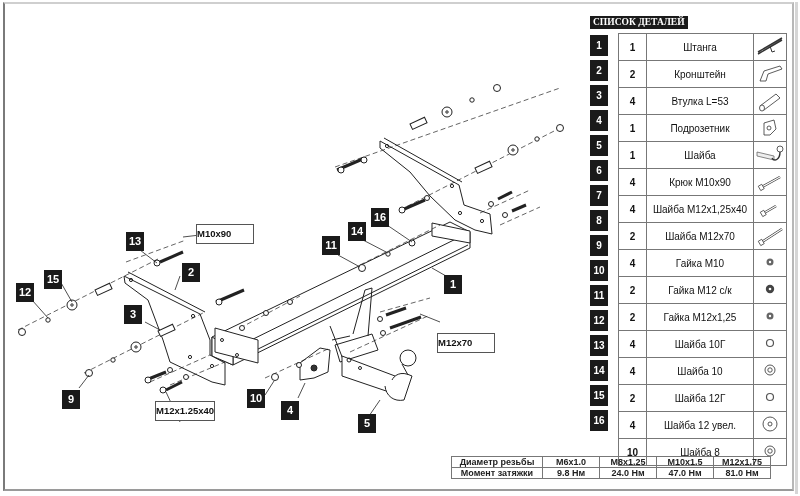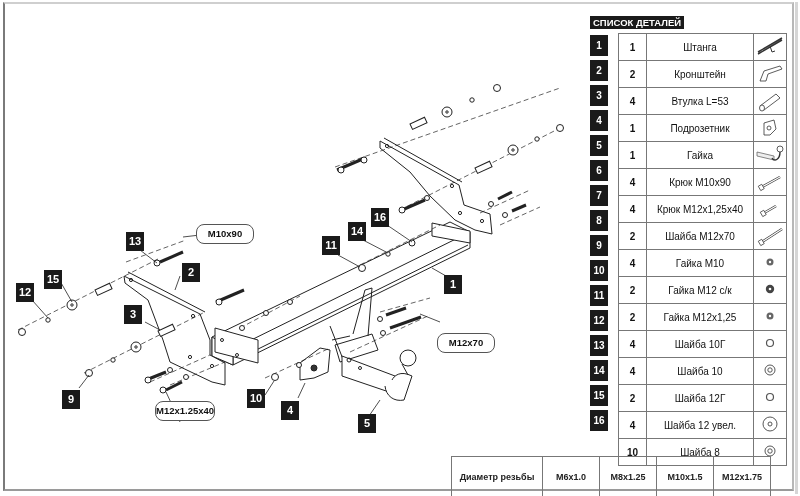--- a/index.html
+++ b/index.html
@@ -1,32 +1,32 @@
 <!DOCTYPE html>
 <html><head>
 <meta charset="utf-8">
 <style>
   html, body { margin:0; padding:0; background:#ffffff; }
   body { width:800px; height:496px; position:relative; overflow:hidden; font-family:"Liberation Sans", sans-serif; }
   .frame { position:absolute; left:3px; top:2px; width:791px; height:489px; border-left:2px solid #7a7a7a; border-top:2px solid #cfcfcf; border-bottom:2px solid #9a9a9a; border-right:2px solid #b8b8b8; box-sizing:border-box; }
   .frame-shadow { position:absolute; left:795px; top:2px; width:3px; height:492px; background:#d6d6d6; }
   svg.drawing { position:absolute; left:0; top:0; width:800px; height:496px; }
   .lbl-box { position:absolute; background:#1a1a1a; color:#fff; font-weight:bold; font-size:11px; text-align:center; line-height:19px; width:18px; height:19px; }
-  .callout { position:absolute; background:#fff; border:1px solid #555; border-radius:8px; font-family:"Liberation Sans Narrow","Liberation Sans", sans-serif; font-weight:bold; font-size:9.5px; color:#111; text-align:center; line-height:18px; height:18px; }
-  .parts-title { position:absolute; left:590px; top:16px; background:#1a1a1a; color:#fff; font-weight:bold; font-size:9.5px; line-height:13px; padding:0 3px; letter-spacing:0; }
+  .callout { position:absolute; background:#fff; border:1px solid #555; border-radius:0; font-family:"Liberation Sans Narrow","Liberation Sans", sans-serif; font-weight:bold; font-size:9.5px; color:#111; text-align:left; line-height:18px; height:18px; }
+  .parts-title { position:absolute; left:590px; top:16px; background:#1a1a1a; color:#fff; font-weight:bold; font-size:9.5px; line-height:13px; padding:0 3px; letter-spacing:0;font-family:Liberation Serif, serif; }
   .num-col { position:absolute; left:590px; top:33px; width:18px; }
   .num-cell { height:25px; display:flex; align-items:center; justify-content:center; }
   .num-cell span { background:#1a1a1a; color:#fff; font-weight:bold; font-size:10px; width:18px; height:21px; line-height:21px; text-align:center; display:block; }
   table.parts { position:absolute; left:618px; top:33px; border-collapse:collapse; }
   table.parts td { border:1px solid #777; height:24px; padding:0; font-size:10px; color:#111; text-align:center; }
   td.qty { width:27px; font-weight:bold; font-size:11px; }
   td.pname { width:106px;margin-left:48px; }
   td.picon { width:32px; }
   table.torque { position:absolute; left:451px; top:456px; border-collapse:collapse; }
-  table.torque td { border:1px solid #777; height:10px; font-size:9px; line-height:10px; padding:15px 2px; text-align:center; font-weight:bold; color:#222; }
+  table.torque td { border:1px solid #777; height:10px; font-size:9px; line-height:10px; padding:0 2px; text-align:center; font-weight:bold; color:#222; }
   table.torque td.hd { width:86px; }
   table.torque td.v { width:52px; }
 </style>
 </head>
 <body>
 
 <div class="frame"></div>
 <div class="frame-shadow"></div>
 
 <svg class="drawing" viewBox="0 0 800 496" xmlns="http://www.w3.org/2000/svg">
@@ -276,39 +276,39 @@
       <tr>
         <td class="qty">1</td>
         <td class="pname">Подрозетник</td>
         <td class="picon"><svg width="32" height="24" viewBox="0 0 32 24">
             <path d="M10,20 L10,8 L20,5 L22,14 L16,20 Z" fill="#fff" stroke="#333" stroke-width="0.8"></path>
             <circle cx="15" cy="13" r="2" fill="none" stroke="#333" stroke-width="0.8"></circle>
           </svg></td>
       </tr>
       <tr>
         <td class="qty">1</td>
-        <td class="pname">Гайка</td>
+        <td class="pname">Шайба</td>
         <td class="picon"><svg width="32" height="24" viewBox="0 0 32 24">
             <path d="M3,10 L20,14 L20,18 L3,14 Z" fill="#eee" stroke="#555" stroke-width="0.7"></path>
             <path d="M18,16 C20,20 26,18 26,10" fill="none" stroke="#333" stroke-width="1.4"></path>
             <circle cx="26" cy="7" r="3" fill="#fff" stroke="#333" stroke-width="0.8"></circle>
           </svg></td>
       </tr>
       <tr>
         <td class="qty">4</td>
         <td class="pname">Крюк М10х90</td>
         <td class="picon"><svg width="32" height="24" viewBox="0 0 32 24">
             <path d="M8,18 L26,8" stroke="#333" stroke-width="2.5"></path>
             <path d="M8,18 L26,8" stroke="#fff" stroke-width="1.2"></path>
             <rect x="5" y="16" width="4" height="5" fill="#fff" stroke="#333" stroke-width="0.7" transform="rotate(-30 7 18)"></rect>
           </svg></td>
       </tr>
       <tr>
         <td class="qty">4</td>
-        <td class="pname">Крюк М12х1,25х40</td>
+        <td class="pname">Шайба М12х1,25х40</td>
         <td class="picon"><svg width="32" height="24" viewBox="0 0 32 24">
             <path d="M10,17 L22,10" stroke="#333" stroke-width="2.5"></path>
             <path d="M10,17 L22,10" stroke="#fff" stroke-width="1.2"></path>
             <rect x="7" y="15" width="4" height="5" fill="#fff" stroke="#333" stroke-width="0.7" transform="rotate(-30 9 17)"></rect>
           </svg></td>
       </tr>
       <tr>
         <td class="qty">2</td>
         <td class="pname">Шайба М12х70</td>
         <td class="picon"><svg width="32" height="24" viewBox="0 0 32 24">
@@ -384,14 +384,21 @@
 
 <table class="torque">
   <tbody>
       <tr>
     <td class="hd">Диаметр резьбы</td>
     <td class="v">M6x1.0</td>
     <td class="v">M8x1.25</td>
     <td class="v">M10x1.5</td>
     <td class="v">M12x1.75</td>
   </tr>
+  <tr>
+    <td class="hd">Момент затяжки</td>
+    <td class="v">9.8 Нм</td>
+    <td class="v">24.0 Нм</td>
+    <td class="v">47.0 Нм</td>
+    <td class="v">81.0 Нм</td>
+  </tr>
 </tbody>
   </table>
 
 </body></html>

